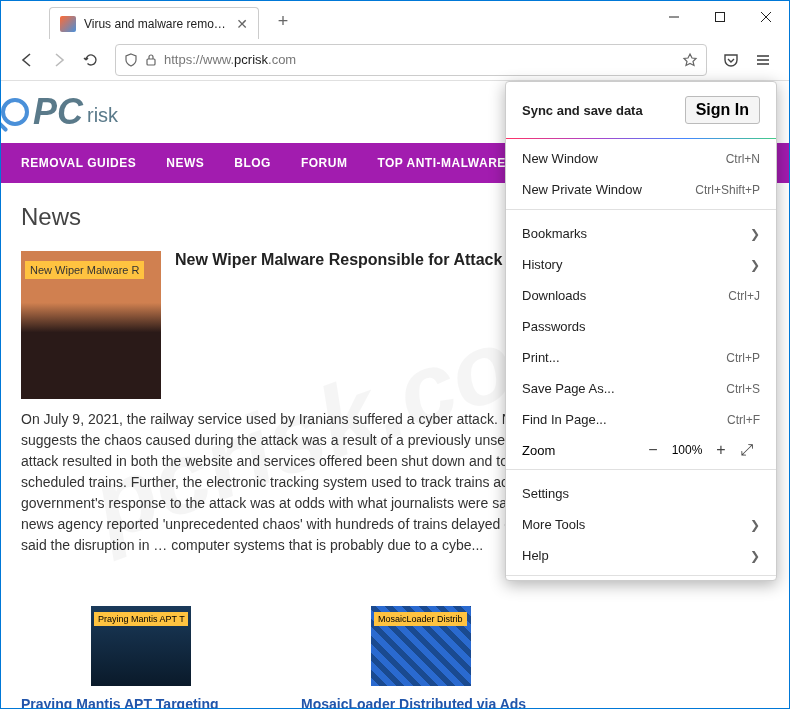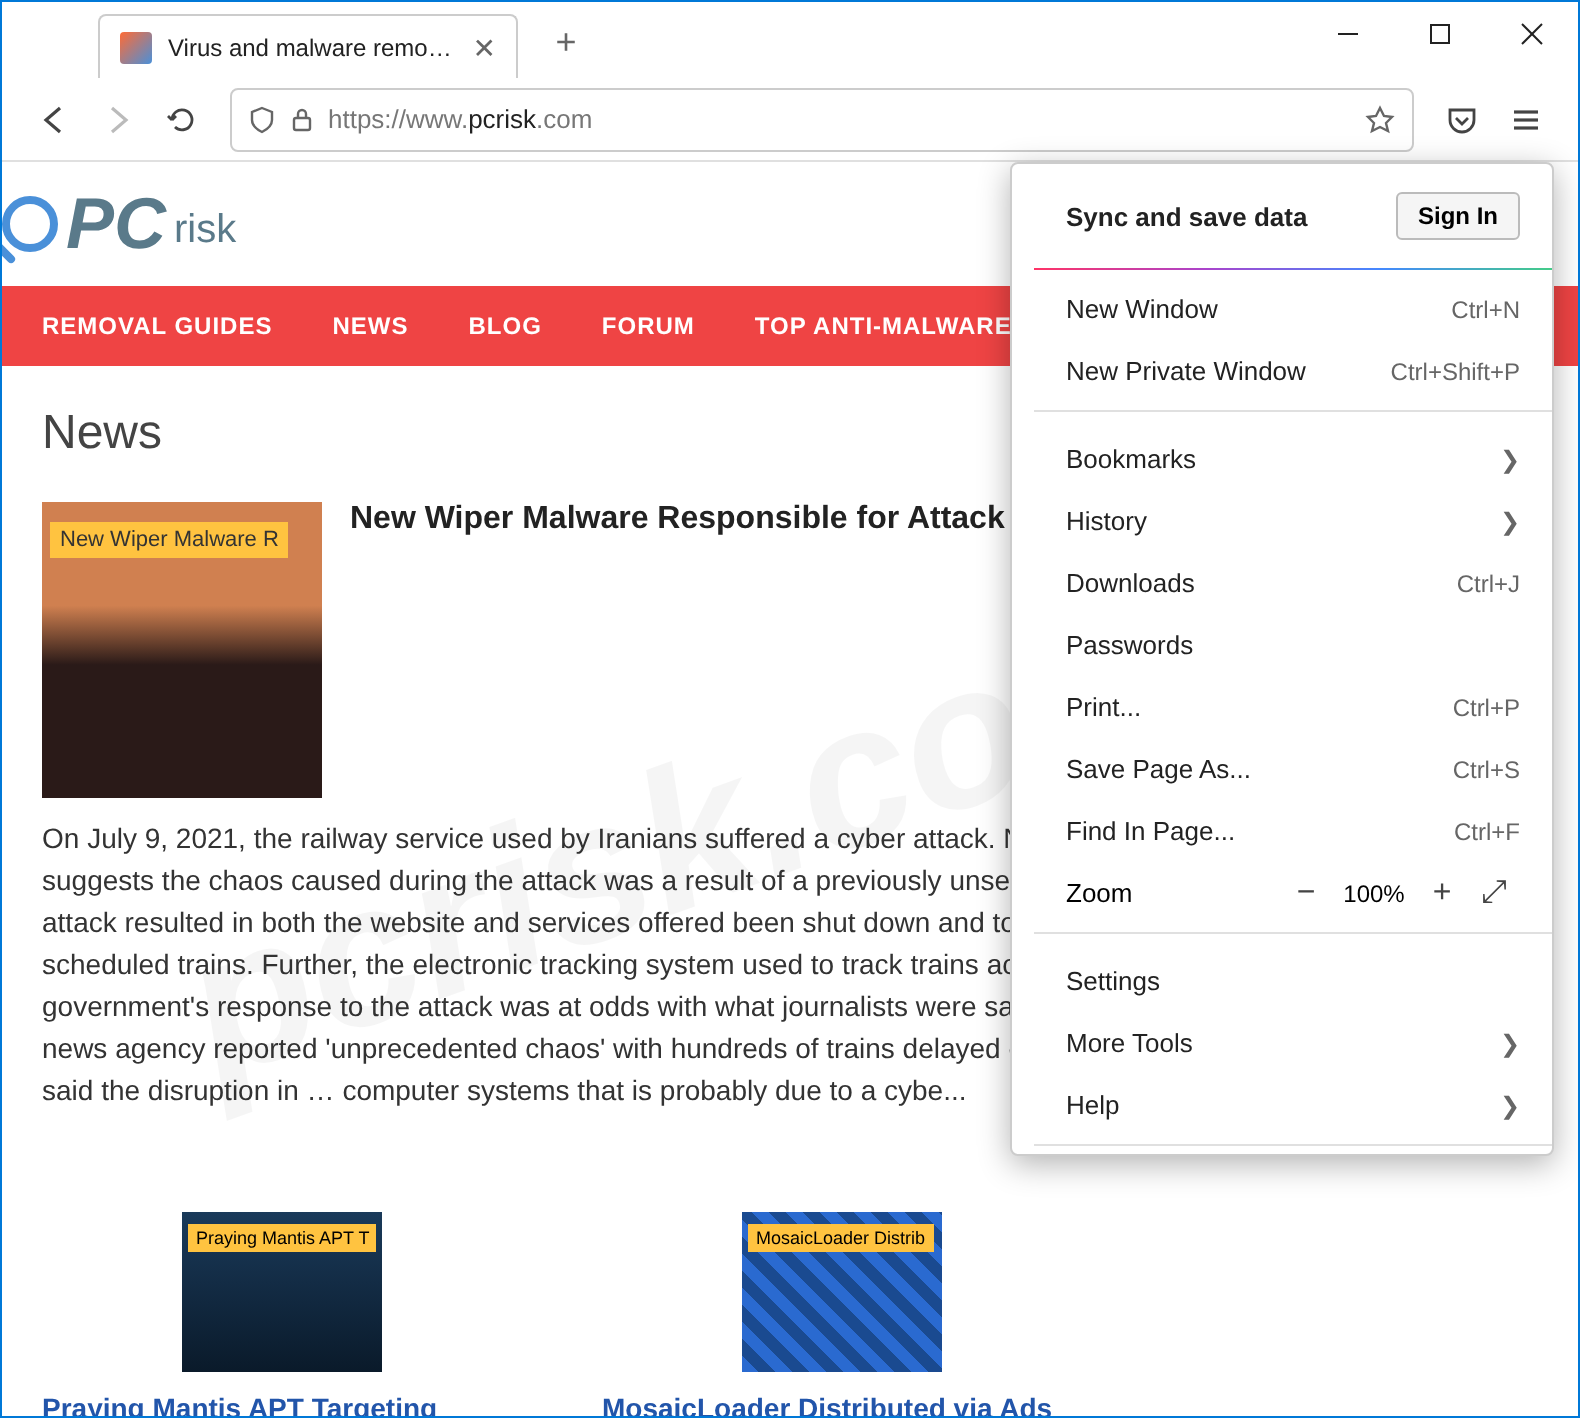--- a/index.html
+++ b/index.html
@@ -18,42 +18,42 @@
 .urlbar { flex: 1; height: 32px; border: 1px solid #ccc; border-radius: 4px; display: flex; align-items: center; padding: 0 8px; gap: 6px; margin: 0 8px; }
 .url-text { font-size: 13px; color: #777; flex: 1; }
 .url-text .dom { color: #222; }
 .content { position: relative; height: calc(100% - 80px); overflow: hidden; }
 .watermark { position:absolute; font-size:100px; color: rgba(0,0,0,0.04); transform: rotate(-20deg); top: 280px; left: 80px; font-style: italic; font-weight: bold; pointer-events:none; }
 .logo-row { display: flex; justify-content: flex-start; padding: 10px 0; }
 .logo { font-size: 36px; font-weight: bold; font-style: italic; color: #5a7a8a; display: flex; align-items: center; gap: 4px; }
 .logo .risk { font-size: 20px; font-weight: normal; font-style: normal; color: #5a7a8a; align-self: flex-end; margin-bottom: 6px; }
 .logo-icon { width: 28px; height: 28px; border: 4px solid #4a90d9; border-radius: 50%; position: relative; }
 .logo-icon::after { content:''; position:absolute; width: 14px; height:4px; background:#4a90d9; bottom:-6px; left:-10px; transform: rotate(45deg); border-radius:2px; }
-.navbar { background: #ef4444; height: 40px; display: flex; align-items: center; padding: 0 20px; gap: 30px; }
+.navbar { background: #a21caf; height: 40px; display: flex; align-items: center; padding: 0 20px; gap: 30px; }
 .nav-item { color: #fff; font-size: 12px; font-weight: bold; letter-spacing: 0.5px; }
 .page { padding: 20px; }
 .page h1 { font-size: 24px; font-weight: normal; color: #444; margin-bottom: 20px; }
 .article { display: flex; gap: 14px; margin-bottom: 10px; }
 .thumb1 { width: 140px; height: 148px; flex-shrink: 0; background: linear-gradient(#d08050 0%,#d08050 35%,#2a1a18 55%,#2a1a18 100%); position: relative; }
 .thumb1-label { position: absolute; top: 10px; left:4px; background: #ffc340; font-size: 11px; padding: 3px 5px; color: #333; white-space:nowrap; overflow:hidden; max-width:130px; }
 .article-body h2 { font-size: 16px; font-weight: bold; color: #222; margin-bottom: 8px; }
 .article-text { font-size: 14px; color: #333; line-height: 1.5; }
 .sub-row { display: flex; gap: 40px; padding: 0 20px; margin-top: 30px; }
 .sub-col { width: 240px; }
 .sub-thumb { width: 100px; height: 80px; margin: 0 auto 10px; position: relative; }
 .sub-thumb.a { background: linear-gradient(#1a3a5a,#0a1a2a); }
 .sub-thumb.b { background: repeating-linear-gradient(45deg,#2a6ad0,#2a6ad0 6px,#1a4a90 6px,#1a4a90 12px); }
 .sub-thumb-label { position:absolute; top:6px; left:3px; background:#ffc340; font-size:9px; padding:2px 4px; white-space:nowrap; overflow:hidden; max-width:94px; }
 .sub-col h3 { font-size: 14px; font-weight: bold; color: #2255aa; margin-bottom: 6px; }
 .sub-col p { font-size: 13px; color: #333; }
 
-.menu { position: absolute; top: 80px; right: 12px; width: 272px; background: #fff; box-shadow: 0 4px 16px rgba(0,0,0,0.3); border: 1px solid #ccc; border-radius: 4px; z-index: 100; padding-left: 11px; }
+.menu { position: absolute; top: 80px; right: 12px; width: 272px; background: #fff; box-shadow: 0 4px 16px rgba(0,0,0,0.3); border: 1px solid #ccc; border-radius: 4px; z-index: 100; }
 .menu-header { display: flex; align-items: center; justify-content: space-between; padding: 14px 16px; }
 .menu-header-title { font-size: 13px; font-weight: 600; color: #222; }
-.signin-btn { border: 1px solid #bbb; background: #f5f5f5; font-size: 12px; padding: 4px 10px; border-radius: 3px; font-weight:600; }
+.signin-btn { border: 1px solid #bbb; background: #f5f5f5; font-size: 16px; padding: 4px 10px; border-radius: 3px; font-weight:600; }
 .grad-sep { height: 1px; background: linear-gradient(90deg,#ff3366,#aa44cc,#4488ff,#44cc88); }
 .menu-sep { height: 1px; background: #e0e0e0; margin: 4px 0; }
 .menu-item { display: flex; align-items: center; justify-content: space-between; padding: 8px 16px; font-size: 13px; color: #222; }
 .menu-item.hover { background: #e8e8e8; }
 .menu-shortcut { font-size: 12px; color: #666; }
 .menu-arrow { color: #666; font-size: 12px; }
 .zoom-row { display: flex; align-items: center; padding: 6px 16px; font-size: 13px; }
 .zoom-label { flex: 1; }
 .zoom-ctl { width: 26px; text-align: center; color: #444; font-size: 16px; }
 .zoom-val { width: 42px; text-align: center; font-size: 12px; }

